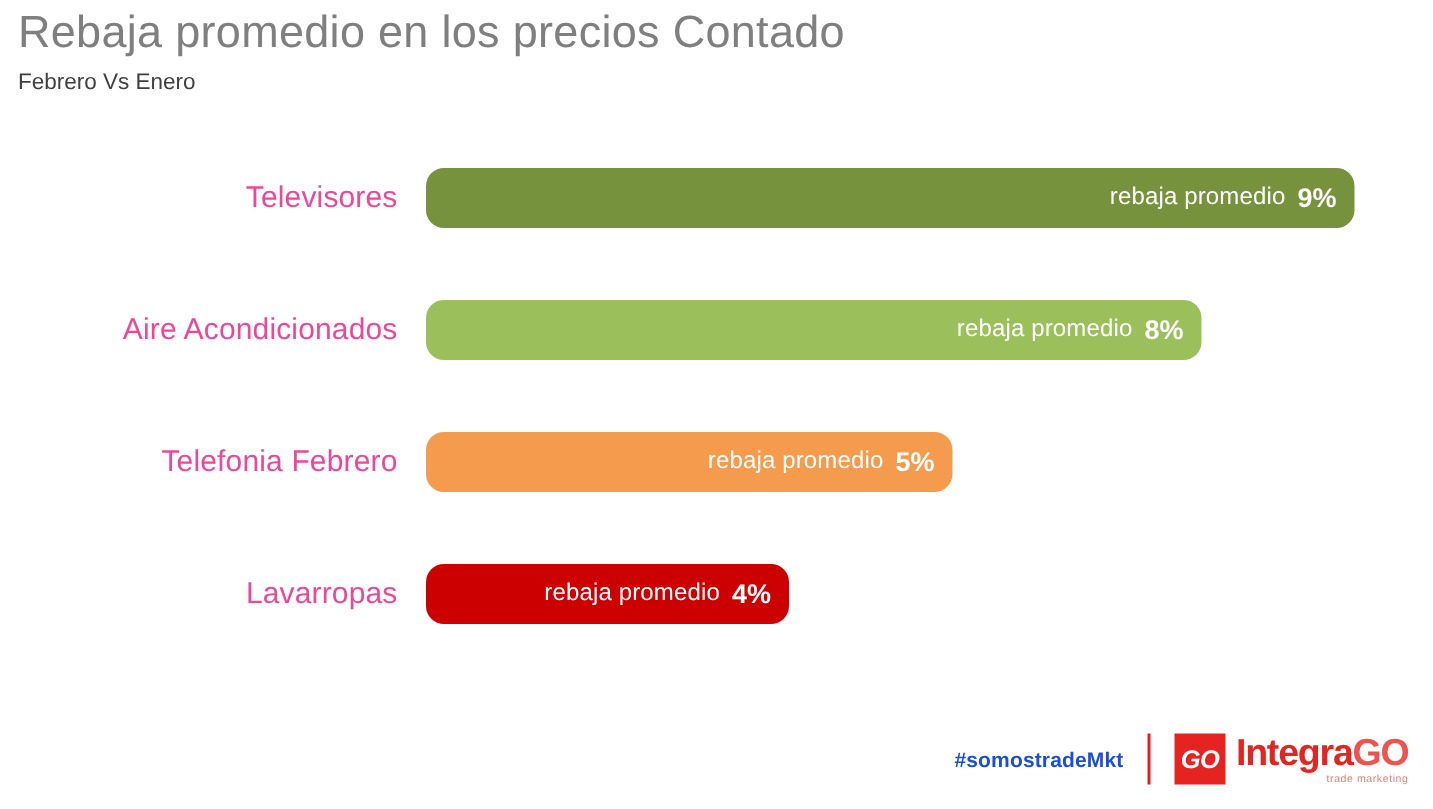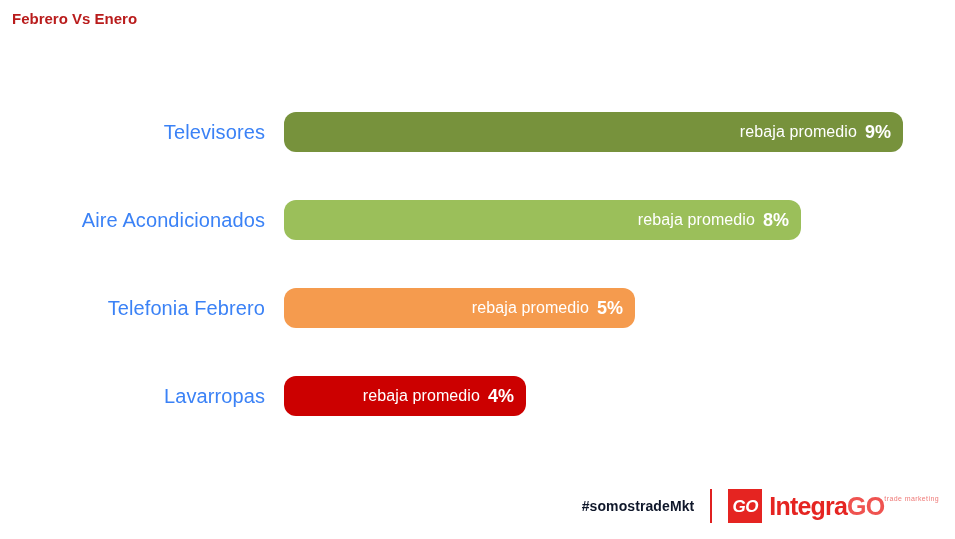--- a/index.html
+++ b/index.html
@@ -33,22 +33,22 @@
     font-size: 30px;
     font-weight: 300;
     color: #7f7f7f;
     letter-spacing: 0.2px;
     line-height: 36px;
     white-space: nowrap;
   }
   #chart-subtitle {
     margin-top: 6px;
     font-size: 15px;
-    font-weight: 700;
-    color: #b91c1c;
+    font-weight: 400;
+    color: #404040;
     line-height: 18px;
     white-space: nowrap;
   }
 
   
   #plot {
     position: absolute;
     left: 0;
     top: 96px;
     width: 955px;
@@ -64,21 +64,21 @@
     position: absolute;
     left: 0;
     top: 0;
     width: 265px;
     height: 40px;
     display: flex;
     align-items: center;
     justify-content: flex-end;
     font-size: 20px;
     font-weight: 400;
-    color: #3b82f6;
+    color: #ec4899;
     white-space: nowrap;
     letter-spacing: 0.1px;
   }
   .bar {
     position: absolute;
     left: 284px;
     top: 0;
     height: 40px;
     display: flex;
     align-items: center;
@@ -107,21 +107,21 @@
     position: absolute;
     right: 16px;
     bottom: 12px;
     display: flex;
     align-items: center;
     height: 42px;
   }
   #hashtag {
     font-size: 14px;
     font-weight: 700;
-    color: #0f172a;
+    color: #1d4ed8;
     letter-spacing: 0.1px;
     white-space: nowrap;
   }
   #footer-divider {
     width: 2px;
     height: 34px;
     background: #e02020;
     margin: 0 16px;
   }
   #logo {
@@ -140,21 +140,21 @@
   #logo-mark-text {
     font-size: 17px;
     font-weight: 700;
     color: #ffffff;
     font-style: italic;
     line-height: 1;
     letter-spacing: -0.5px;
   }
   #logo-words {
     display: flex;
-    flex-direction: row;
+    flex-direction: column;
     justify-content: space-between;
   }
   #logo-name {
     font-size: 25px;
     font-weight: 700;
     line-height: 25px;
     letter-spacing: -0.8px;
     white-space: nowrap;
   }
   .logo-name-a { color: #e52421; }
@@ -168,20 +168,21 @@
     margin-top: 1px;
     white-space: nowrap;
   }
 </style>
 </head>
 <body>
 
 <div id="slide">
 
   <div id="header">
+    <div id="chart-title">Rebaja promedio en los precios Contado</div>
     <div id="chart-subtitle">Febrero Vs Enero</div>
   </div>
 
   <div id="plot">
 
     <div class="bar-row" style="top:16px;">
       <div class="cat-label">Televisores</div>
       <div class="bar" style="width:619px; background:#77923c;">
         <span class="bar-text">rebaja promedio</span>
         <span class="bar-value">9%</span>

